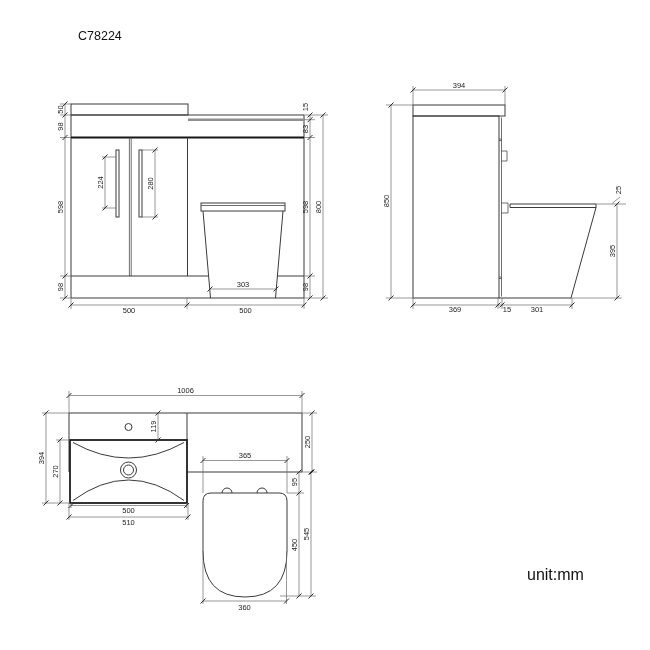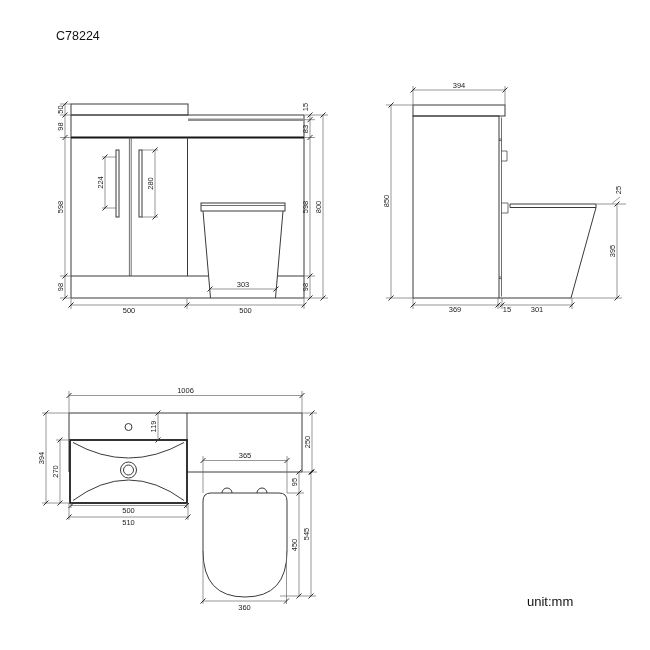--- a/index.html
+++ b/index.html
@@ -1,19 +1,19 @@
 <!DOCTYPE html>
 <html><head>
 <meta charset="utf-8">
 <style>
   html,body{margin:0;padding:0;background:#ffffff;}
   body{width:650px;height:650px;position:relative;font-family:"Liberation Sans",sans-serif;}
   .abs{position:absolute;}
-  #title{left:56px;top:29px;font-size:12.5px;color:#111;}
-  #unit{left:527px;top:566px;font-size:13px;color:#111;margin-top:28px;}
+  #title{left:78px;top:29px;font-size:12.5px;color:#111;}
+  #unit{left:527px;top:566px;font-size:16px;color:#111;}
   svg{position:absolute;left:0;top:0;}
   .ln{stroke:#3a3a3a;stroke-width:1;fill:none;}
   .thn{stroke:#4a4a4a;stroke-width:.8;fill:none;}
   .thk{stroke:#161616;stroke-width:2;fill:none;}
   .thb{stroke:#1d1d1d;stroke-width:1.8;fill:none;}
   .gray{stroke:#8f8f8f;stroke-width:2.6;fill:none;}
   .dim{stroke:#6b6b6b;stroke-width:.7;fill:none;}
   .tk{stroke:#2f2f2f;stroke-width:1;fill:none;}
   text.d{font-size:7.5px;fill:#222;font-family:"Liberation Sans",sans-serif;}
 </style>

